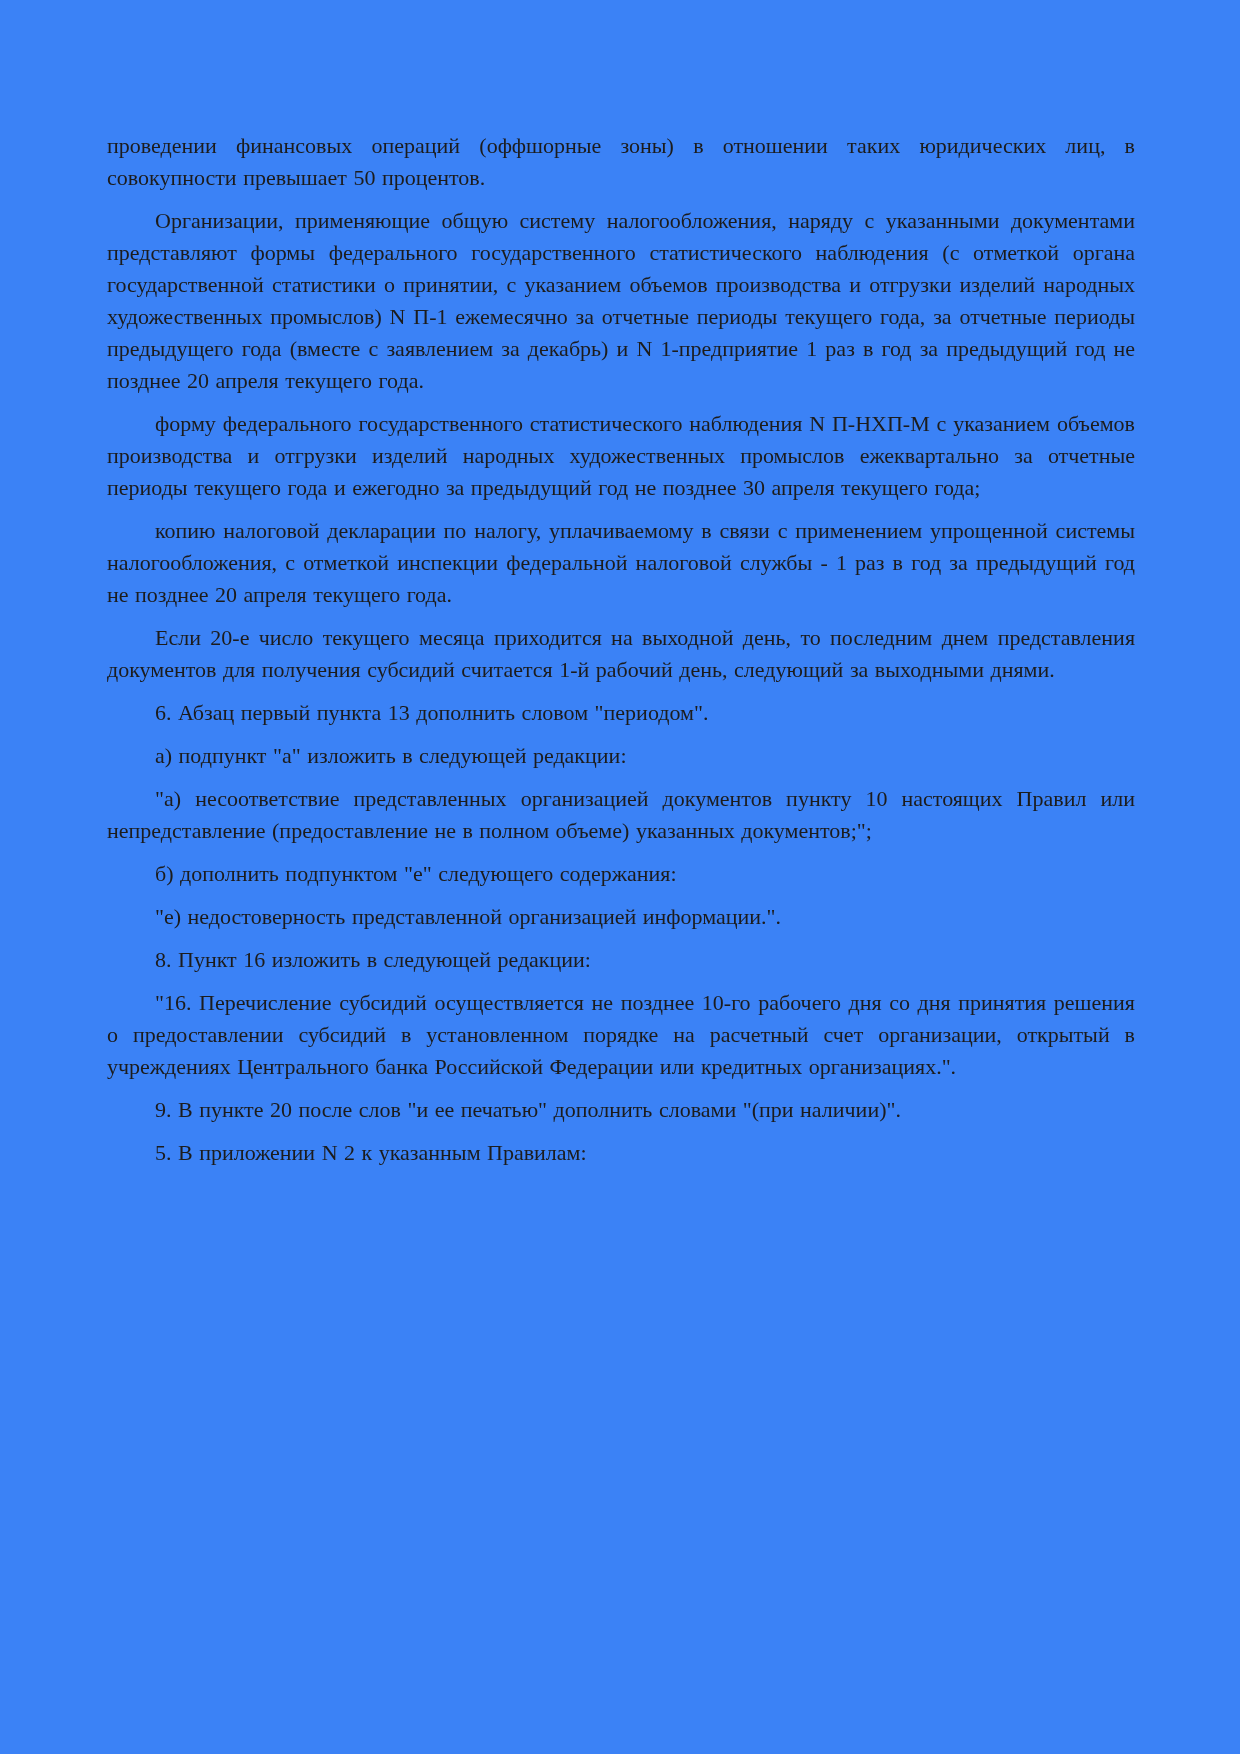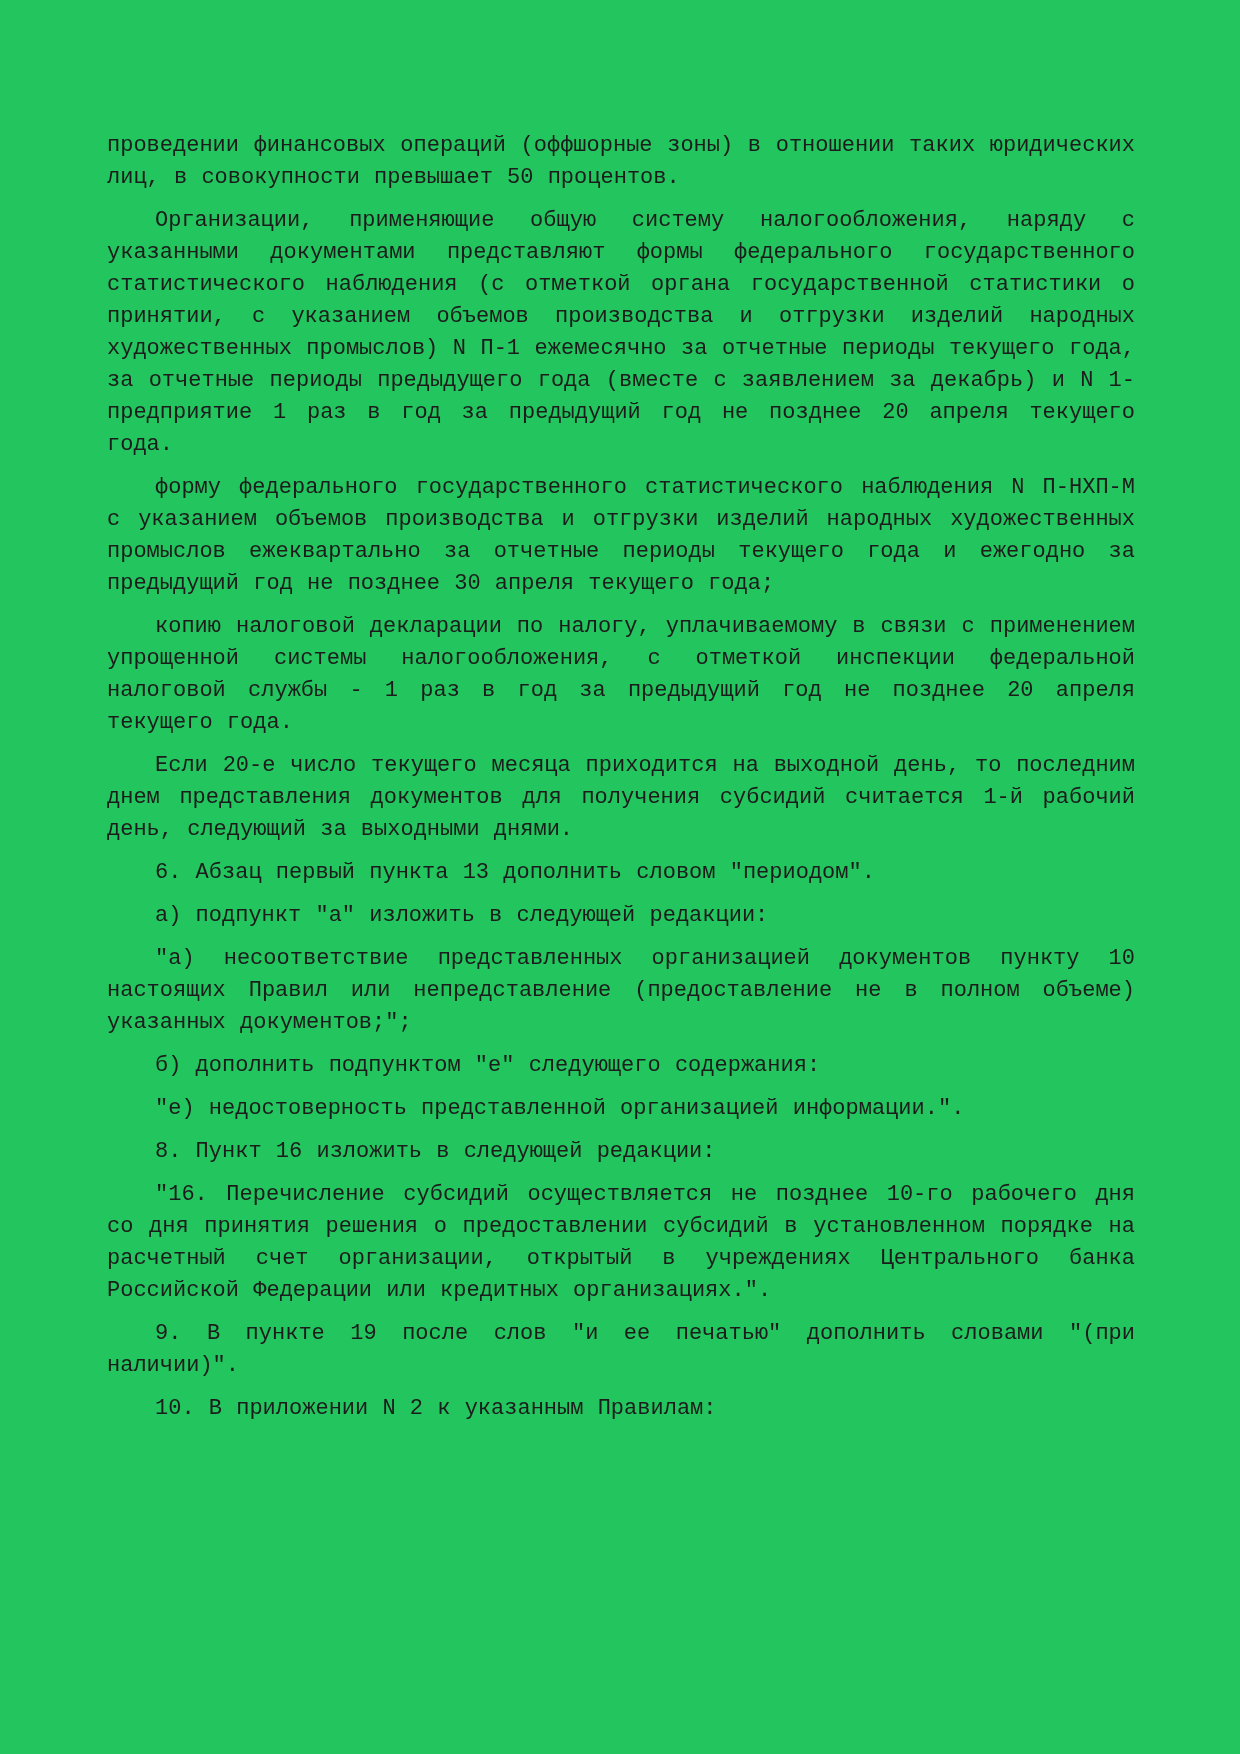--- a/index.html
+++ b/index.html
@@ -9,26 +9,25 @@
     }
     body {
       width: 1240px;
       font-family: "Liberation Serif", "DejaVu Serif", serif;
     }
     .page {
       box-sizing: border-box;
       width: 1240px;
       height: 1754px;
       padding: 130px 105px 60px 107px;
-      background: #22c55e;
+      background: #3b82f6;
       color: #1c1c1c;
       font-size: 22px;
       line-height: 32px;
       overflow: hidden;
-      font-family: Liberation Mono, monospace;
     }
     .page p {
       margin: 0 0 11px 0;
       text-align: justify;
       text-indent: 48px;
       word-spacing: 1px;
     }
     .page p.continuation {
       text-indent: 0;
     }
@@ -42,15 +41,15 @@
   <p>форму федерального государственного статистического наблюдения N П-НХП-М с указанием объемов производства и отгрузки изделий народных художественных промыслов ежеквартально за отчетные периоды текущего года и ежегодно за предыдущий год не позднее 30 апреля текущего года;</p>
   <p>копию налоговой декларации по налогу, уплачиваемому в связи с применением упрощенной системы налогообложения, с отметкой инспекции федеральной налоговой службы - 1 раз в год за предыдущий год не позднее 20 апреля текущего года.</p>
   <p>Если 20-е число текущего месяца приходится на выходной день, то последним днем представления документов для получения субсидий считается 1-й рабочий день, следующий за выходными днями.</p>
   <p>6. Абзац первый пункта 13 дополнить словом "периодом".</p>
   <p>а) подпункт "а" изложить в следующей редакции:</p>
   <p>"а) несоответствие представленных организацией документов пункту 10 настоящих Правил или непредставление (предоставление не в полном объеме) указанных документов;";</p>
   <p>б) дополнить подпунктом "е" следующего содержания:</p>
   <p>"е) недостоверность представленной организацией информации.".</p>
   <p>8. Пункт 16 изложить в следующей редакции:</p>
   <p>"16. Перечисление субсидий осуществляется не позднее 10-го рабочего дня со дня принятия решения о предоставлении субсидий в установленном порядке на расчетный счет организации, открытый в учреждениях Центрального банка Российской Федерации или кредитных организациях.".</p>
-  <p>9. В пункте 19 после слов "и ее печатью" дополнить словами "(при наличии)".</p>
-  <p>10. В приложении N 2 к указанным Правилам:</p>
+  <p>9. В пункте 20 после слов "и ее печатью" дополнить словами "(при наличии)".</p>
+  <p>5. В приложении N 2 к указанным Правилам:</p>
 </div>
 
 </body></html>

